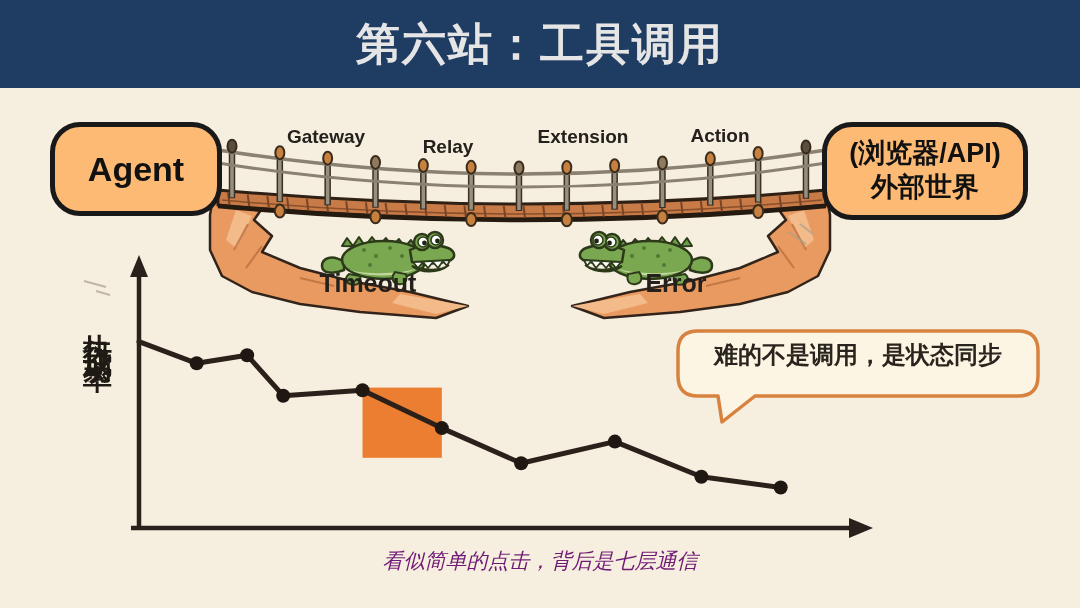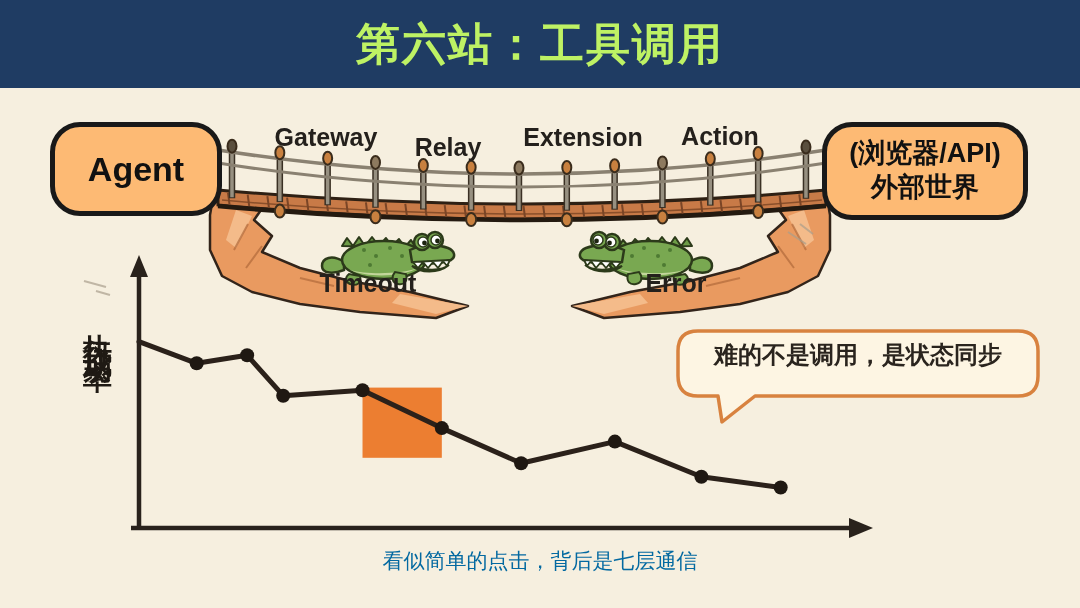--- a/index.html
+++ b/index.html
@@ -2,50 +2,50 @@
 <html><head>
 <meta charset="utf-8">
 <style>
   html,body{margin:0;padding:0;}
   body{font-family:"Liberation Sans", sans-serif;}
   .stage{position:relative;width:1080px;height:608px;background:#f6efdf;overflow:hidden;}
 
   
   .header{position:absolute;left:0;top:0;width:1080px;height:88px;background:#1f3c63;
           display:flex;align-items:center;justify-content:center;z-index:3;}
-  .header .title{color:#bef264;font-size:44px;font-weight:bold;letter-spacing:2px;}
+  .header .title{color:#e5e5e5;font-size:44px;font-weight:bold;letter-spacing:2px;}
 
   
   .layer{position:absolute;left:0;top:0;width:1080px;height:608px;z-index:1;pointer-events:none;}
 
   
   .node{position:absolute;background:#fdba74;border:5px solid #191919;border-radius:30px;
         display:flex;flex-direction:column;align-items:center;justify-content:center;
         z-index:2;color:#111;font-weight:bold;text-align:center;}
   .node-agent{left:50px;top:122px;width:162px;height:84px;font-size:34px;}
   .node-world{left:822px;top:122px;width:196px;height:88px;font-size:27px;line-height:1.25;}
 
   
   .lbl{position:absolute;transform:translate(-50%,-50%);font-weight:bold;color:#24201c;
        white-space:nowrap;z-index:2;}
-  .hop{font-size:25px;}
+  .hop{font-size:19px;}
   .hazard{font-size:25px;}
 
   .ylabel{position:absolute;left:78px;top:310px;writing-mode:vertical-rl;text-orientation:upright;
           font-size:29px;font-weight:bold;color:#1f1a14;letter-spacing:7px;z-index:2;}
 
   .break-label{position:absolute;left:405px;top:479px;transform:translate(-50%,-50%);
                font-size:26px;font-weight:bold;color:#201b15;z-index:2;}
 
   .bubble-text{position:absolute;left:678px;top:331px;width:360px;height:48px;
                display:flex;align-items:center;justify-content:center;
                font-size:24px;font-weight:bold;color:#2a241e;z-index:2;white-space:nowrap;}
 
   .caption{position:absolute;left:540px;top:561px;transform:translate(-50%,-50%);
-           font-size:21px;color:#0369a1;z-index:2;white-space:nowrap;}
+           font-size:21px;color:#701a75;z-index:2;white-space:nowrap;font-style:italic;}
 </style>
 </head>
 <body>
 
 <div class="stage">
 
   <div class="header">
     <div class="title">第六站：工具调用</div>
   </div>
 

